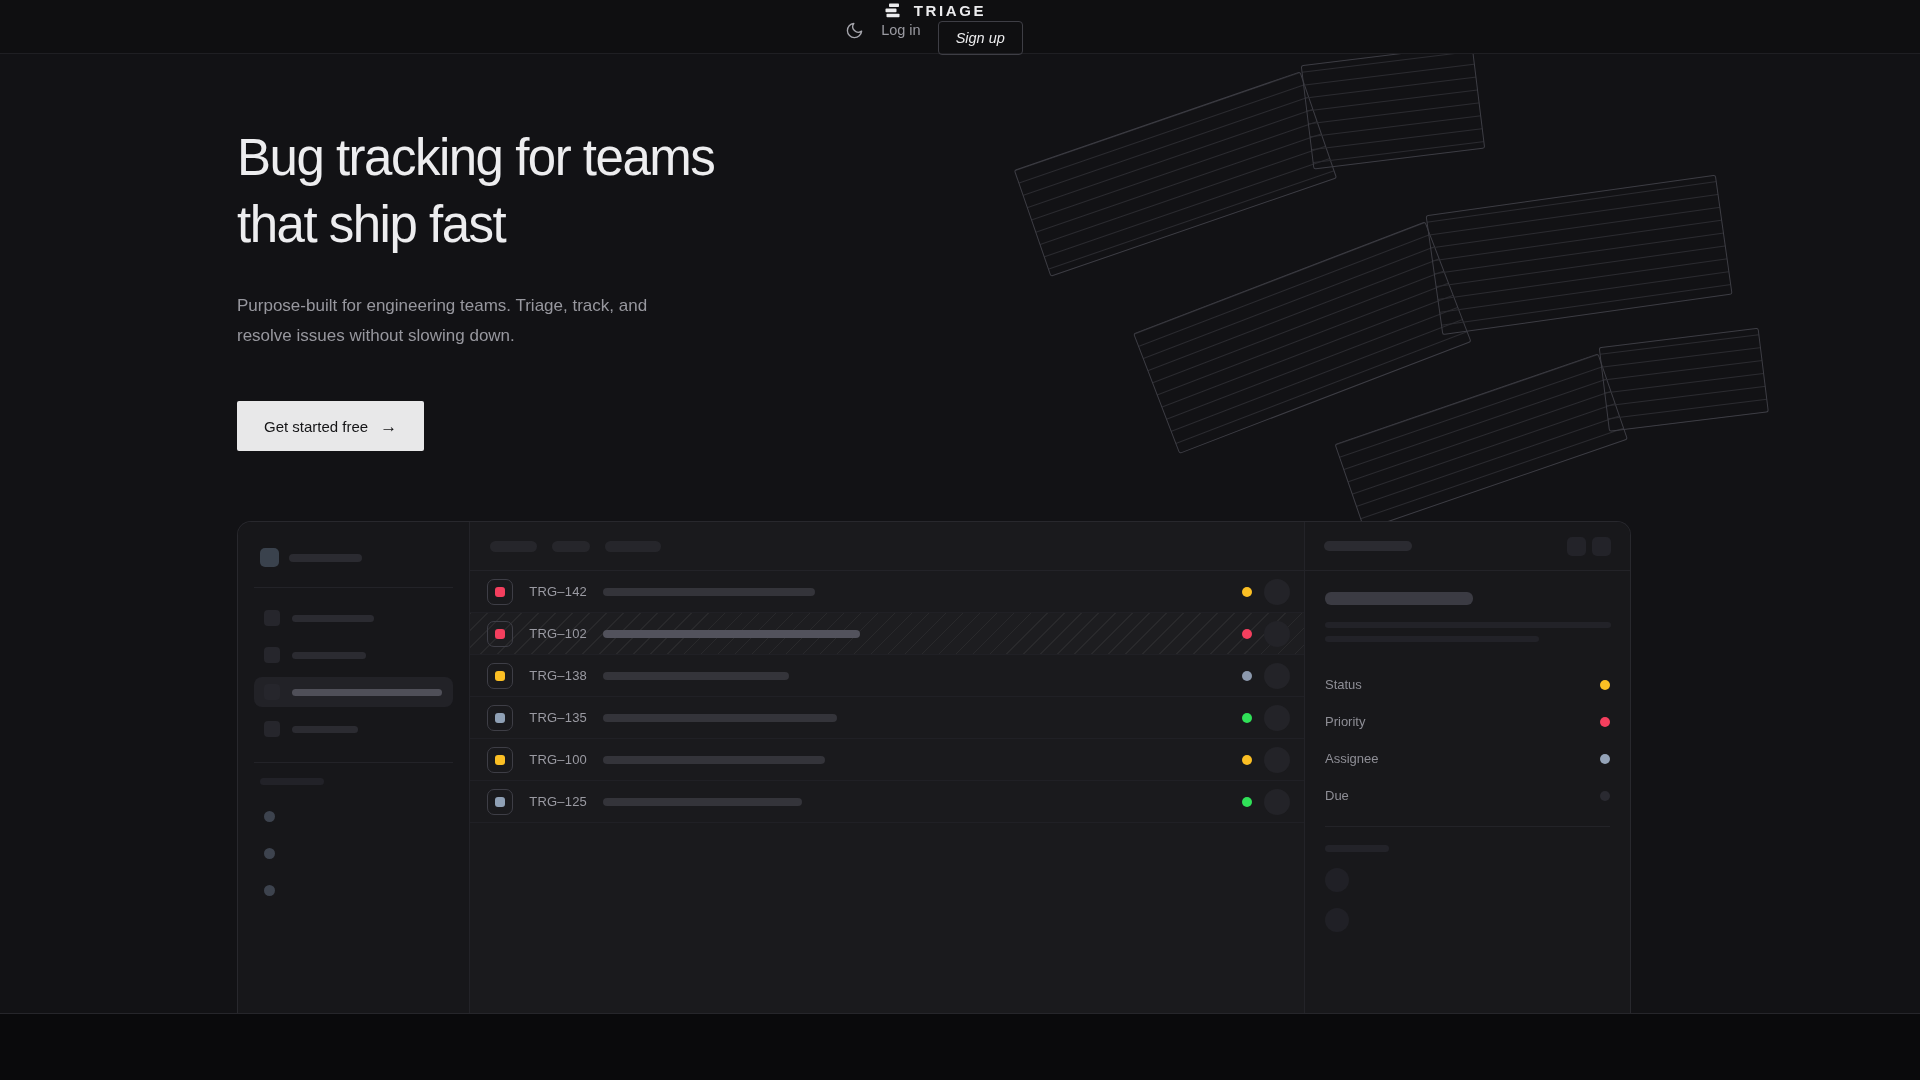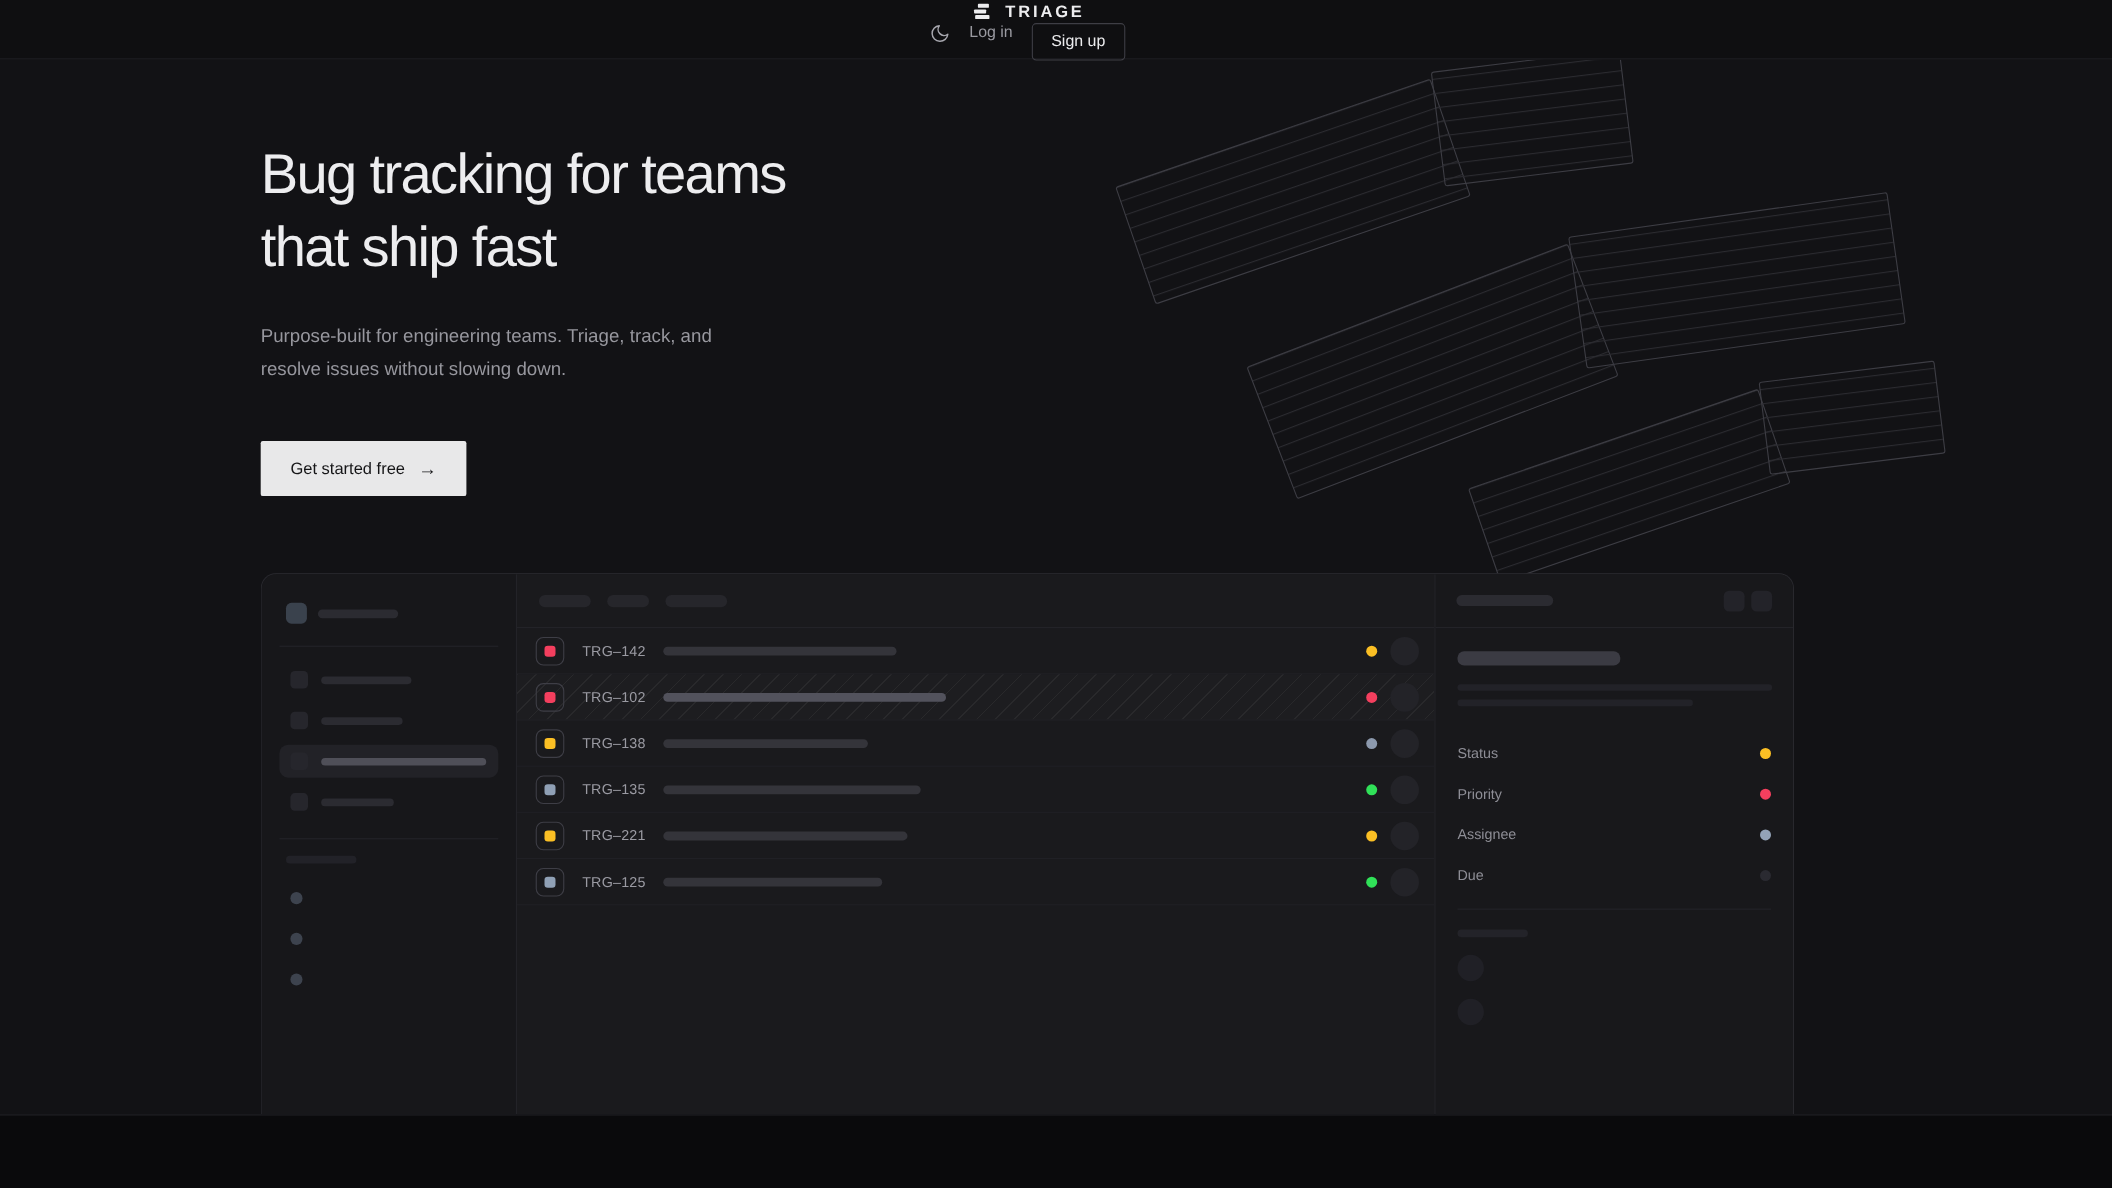--- a/index.html
+++ b/index.html
@@ -9,21 +9,21 @@
   
   .nav{position:relative;z-index:3;height:54px;background:#0f0f11;border-bottom:1px solid #1f1f23;
        display:flex;align-items:center;justify-content:space-between;
        padding:0 289px 0 237px;box-sizing:border-box;flex-direction:column;}
   .nav-left{display:flex;align-items:center;gap:11px;}
   .brand-text{color:#ececee;font-size:15px;font-weight:700;letter-spacing:2.6px;}
   .nav-right{display:flex;align-items:flex-start;gap:11px;}
   .icon-btn{display:flex;align-items:center;justify-content:center;background:none;border:none;padding:0;cursor:pointer;}
   .login{color:#9a9aa1;font-size:14.5px;background:none;border:none;cursor:pointer;}
   .signup{color:#ececee;font-size:14.5px;background:transparent;border:1px solid #3e3e45;
-          border-radius:4px;padding:8px 17px;cursor:pointer;}
+          border-radius:4px;padding:8px 17px;cursor:pointer;font-style:italic;}
 
   
   .hero{position:relative;height:959px;overflow:hidden;background:#121215;}
   .bg-wire{position:absolute;top:0;left:0;z-index:0;pointer-events:none;}
   .wire-quad{fill:url(#hl);stroke:#3d3d44;stroke-width:1;}
   .hero-content{position:relative;z-index:1;padding:70px 0 0 237px;}
   .hero-title{margin:0;color:#ededef;font-size:51px;line-height:67px;font-weight:500;letter-spacing:-1.5px;}
   .hero-sub{margin-top:33px;font-size:17px;line-height:30px;color:#97979e;}
   .cta{margin-top:50px;display:inline-flex;align-items:center;gap:12px;background:#e8e8e9;color:#151517;
        border:none;border-radius:2px;height:50px;padding:0 27px;font-size:15px;font-weight:500;
@@ -243,21 +243,21 @@
     </div>
     <div class="issue-id">TRG–135</div>
     <div class="title-bar" style="width: 234px;"></div>
     <div class="row-dot" style="background: rgb(48, 225, 88);"></div>
     <div class="row-avatar"></div>
   </div>
             <div class="row">
     <div class="badge">
       <div class="badge-inner" style="background: rgb(251, 191, 36);"></div>
     </div>
-    <div class="issue-id">TRG–221</div>
+    <div class="issue-id">TRG–100</div>
     <div class="title-bar" style="width: 222px;"></div>
     <div class="row-dot" style="background: rgb(251, 191, 36);"></div>
     <div class="row-avatar"></div>
   </div>
             <div class="row">
     <div class="badge">
       <div class="badge-inner" style="background: rgb(143, 160, 181);"></div>
     </div>
     <div class="issue-id">TRG–125</div>
     <div class="title-bar" style="width: 199px;"></div>

